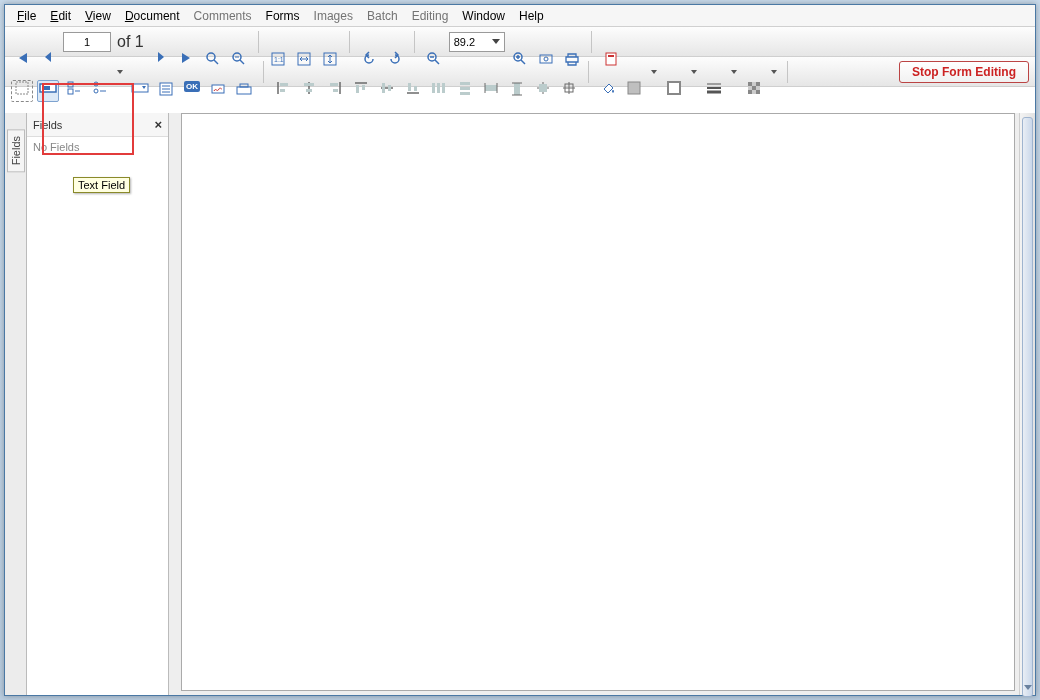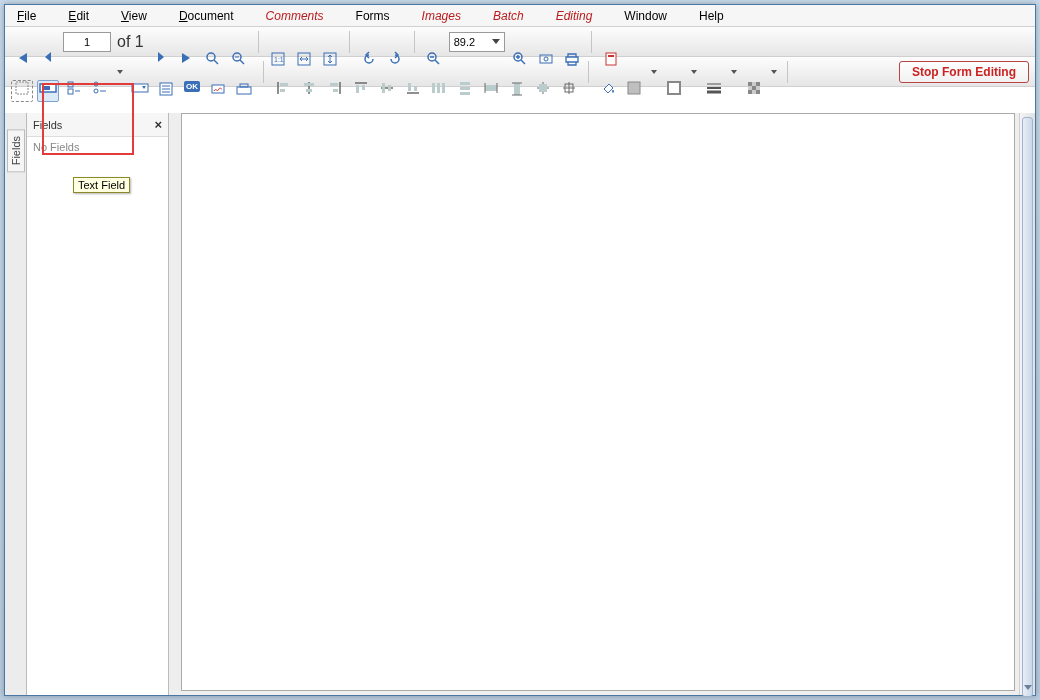--- a/index.html
+++ b/index.html
@@ -8,23 +8,23 @@
 .titlebar { height: 26px; background: linear-gradient(180deg,#f9fcff,#d9e7f5 40%,#cadff0 41%, #e8f1fa); display: flex; align-items: center; padding: 0 2px 0 6px; border-bottom: 1px solid #9db8d6; }
 .titlebar .app-icon { width: 16px; height: 16px; background:#2f6fbf; border:1px solid #1d4e87; position: relative; margin-right:6px; }
 .titlebar .app-icon:after { content:""; position:absolute; left:3px; top:3px; width:8px; height:8px; background:#fff; clip-path: polygon(0 0,100% 0,100% 70%,70% 100%,0 100%); }
 .titlebar .title { font-size: 12px; color:#000; }
 .win-buttons { margin-left:auto; display:flex; gap:2px; }
 .win-btn { width:30px; height:18px; border:1px solid #5a7a9e; border-radius:2px; background:linear-gradient(180deg,#f6fbff,#d5e6f5); display:flex; align-items:center; justify-content:center; font-size:10px; color:#2a2a2a; }
 .win-btn.min span { width:10px; height:2px; background:#2a2a2a; display:block; margin-top:6px;}
 .win-btn.max span { width:10px; height:8px; border:1px solid #2a2a2a; display:block;}
 .win-btn.close { width:46px; background:linear-gradient(180deg,#f39090,#d64a4a 40%,#c13030 41%,#e06565); border-color:#8c2a2a; color:#fff; font-weight:bold; }
 .win-btn.close span { font-size:12px; }
-.menubar { height: 22px; display:flex; align-items:center; padding: 0 6px; font-size:12px; gap:20px; border-bottom:1px solid #d0d0d0; background:#f6f6f6; }
+.menubar { height: 22px; display:flex; align-items:center; padding: 0 6px; font-size:12px; gap:2px; border-bottom:1px solid #d0d0d0; background:#f6f6f6; }
 .menubar .menu-item { padding: 2px 6px; color:#000;}
-.menubar .menu-item.dim { color:#b91c1c;font-style:italic; }
+.menubar .menu-item.dim { color:#737373; }
 .menubar .menu-item span.u { text-decoration:underline; }
 .toolbar, .toolbar2 { height: 30px; display:flex; align-items:center; padding:0 6px; gap:4px; background:linear-gradient(180deg,#fdfdfd,#e6e6e6); border-bottom:1px solid #cfcfcf; }
 .tbtn { width:22px; height:22px; display:flex; align-items:flex-start; justify-content:center; border:1px solid transparent; border-radius:2px; position:relative;margin-top:38px;}
 .tbtn.active { border-color:#7da2cf; background:#dce9f7;}
 .pagebox { width:48px; height:20px; border:1px solid #9a9a9a; background:#fff; font-size:11px; text-align:center; line-height:18px; }
 .zoombox { width:56px; height:20px; border:1px solid #9a9a9a; background:#fff; font-size:11px; padding:0 4px; display:flex; align-items:center; justify-content:space-between;}
 .zoombox .dd { width:0; height:0; border-left:4px solid transparent; border-right:4px solid transparent; border-top:5px solid #444;}
 .sep { width:1px; height:22px; background:#c5c5c5; margin:0 4px;}
 .lbl { font-size:16px; color:#333; padding:0 2px;}
 .stop-btn { margin-left:auto; height:22px; padding:0 12px; border:1px solid #b44; background:linear-gradient(180deg,#fff,#f1f1f1); color:#c22; font-size:12px; font-weight:bold; border-radius:3px;}

